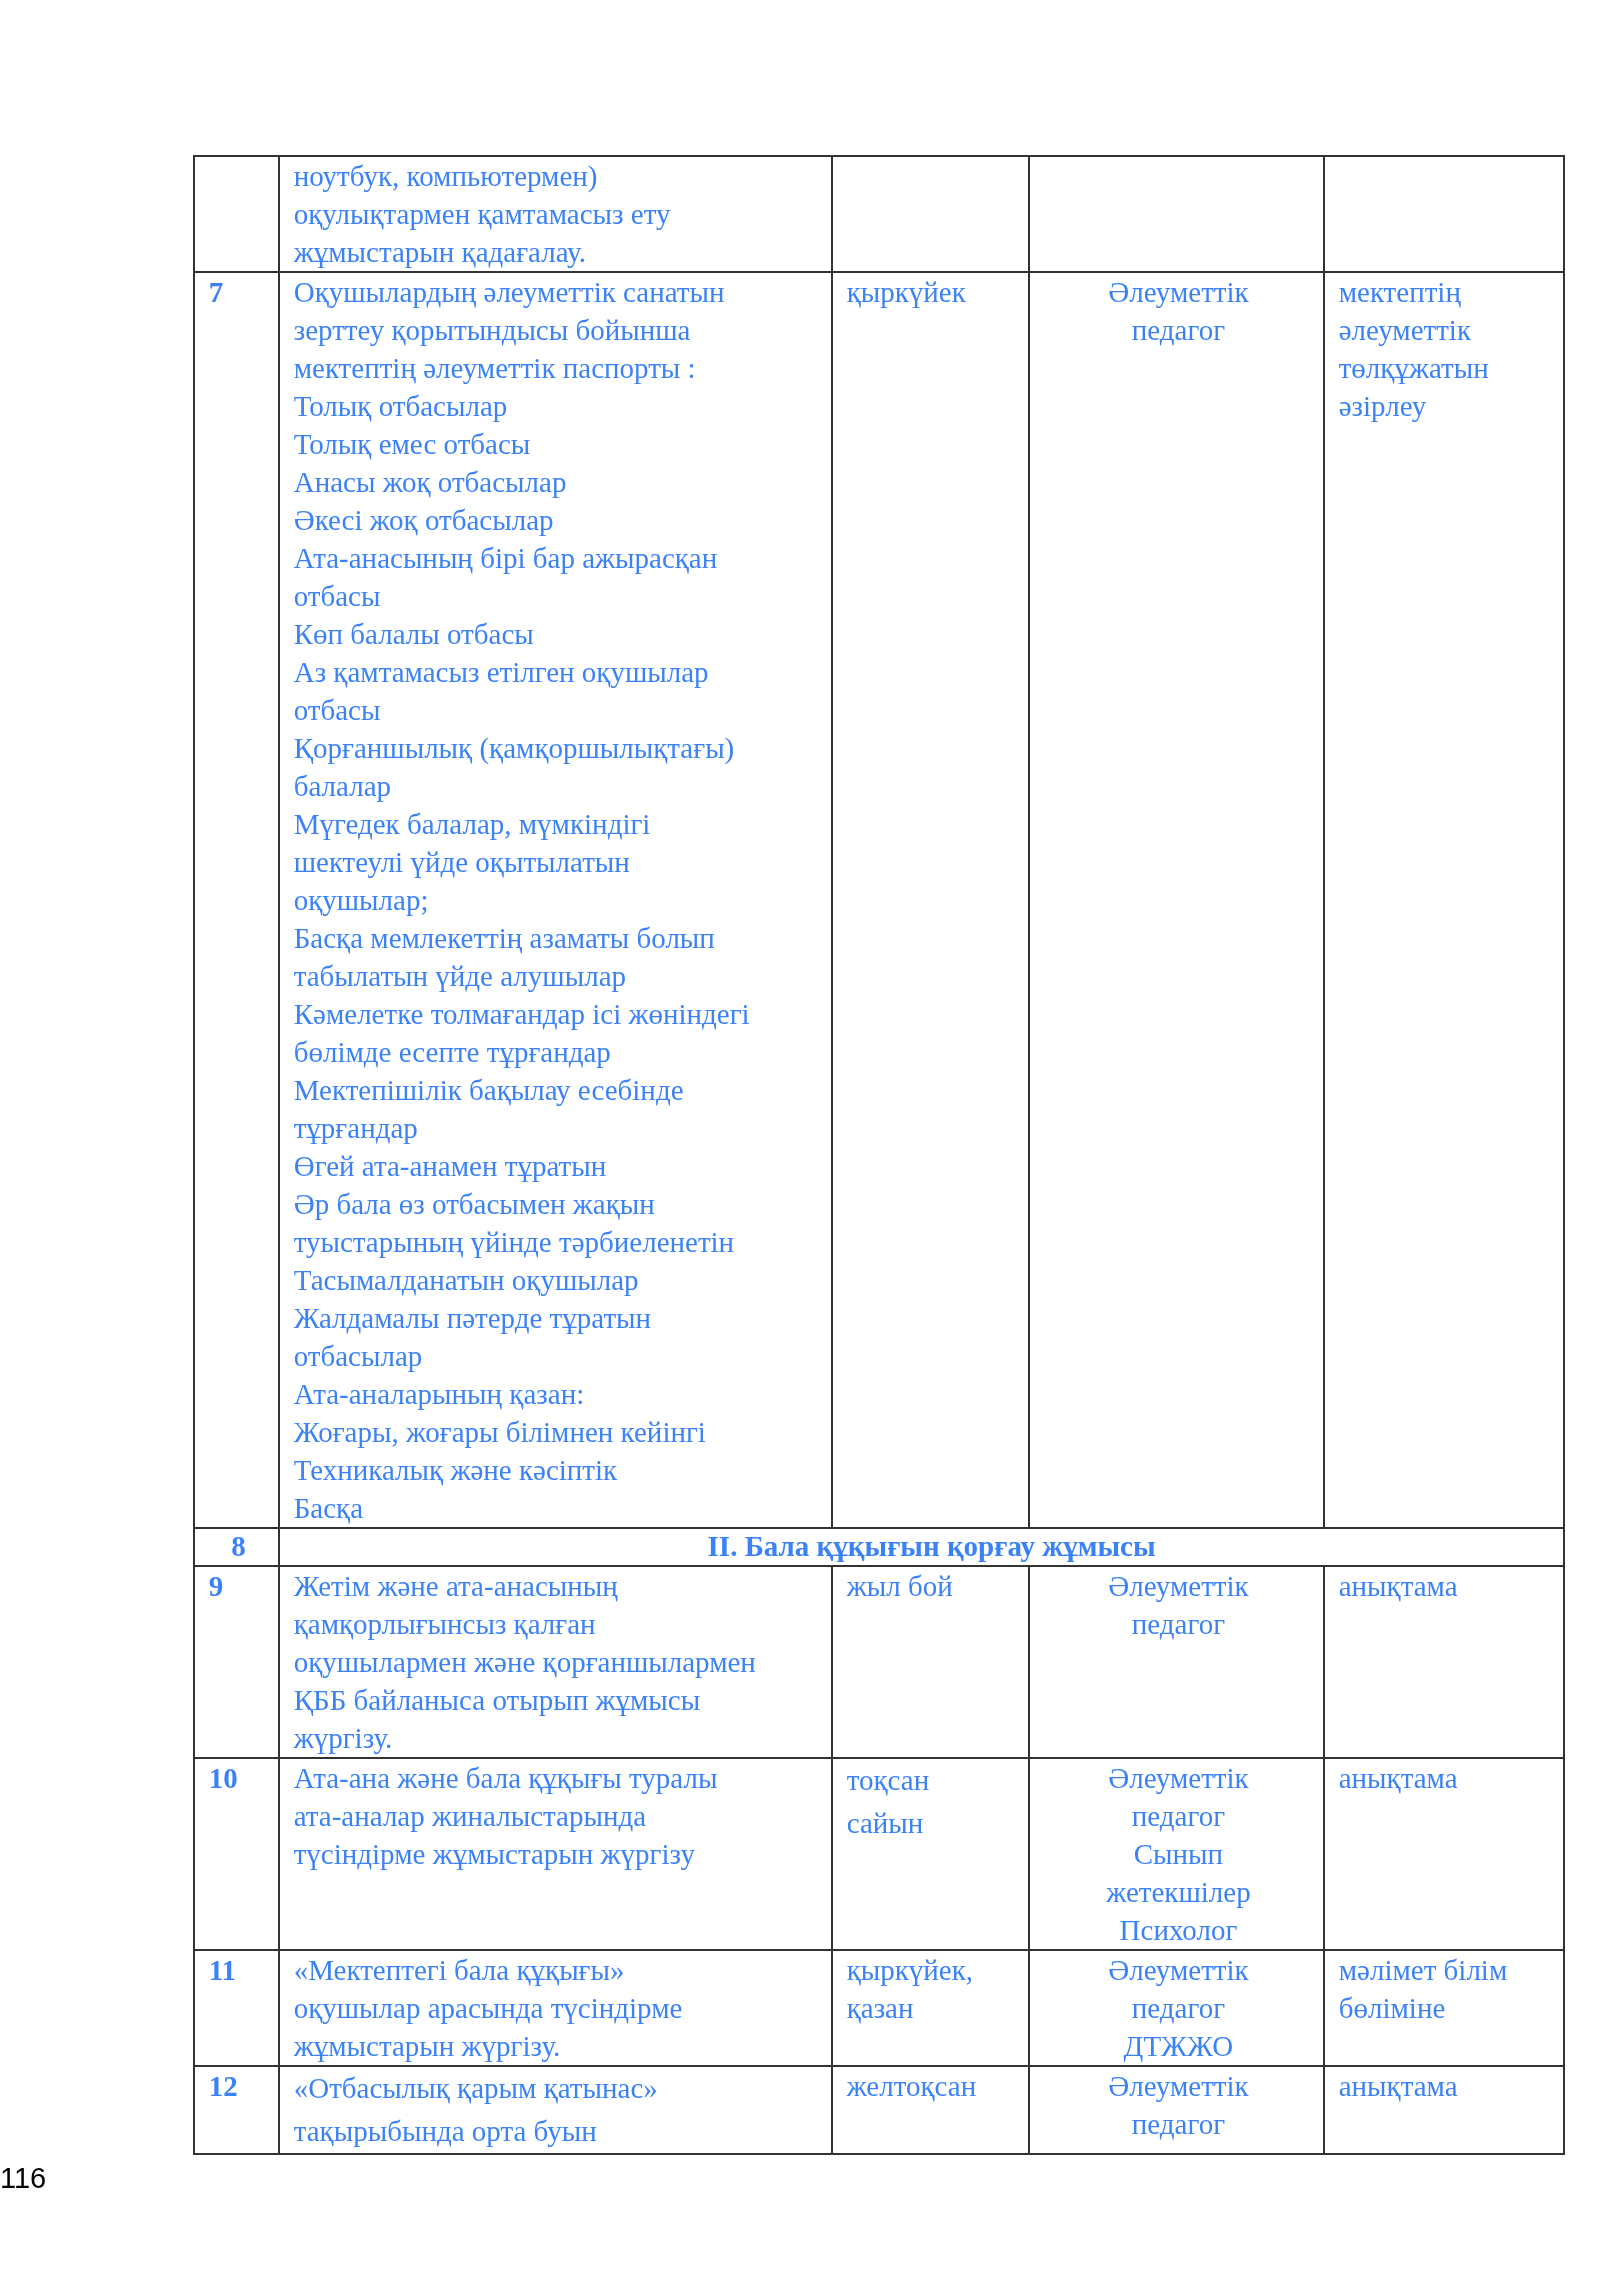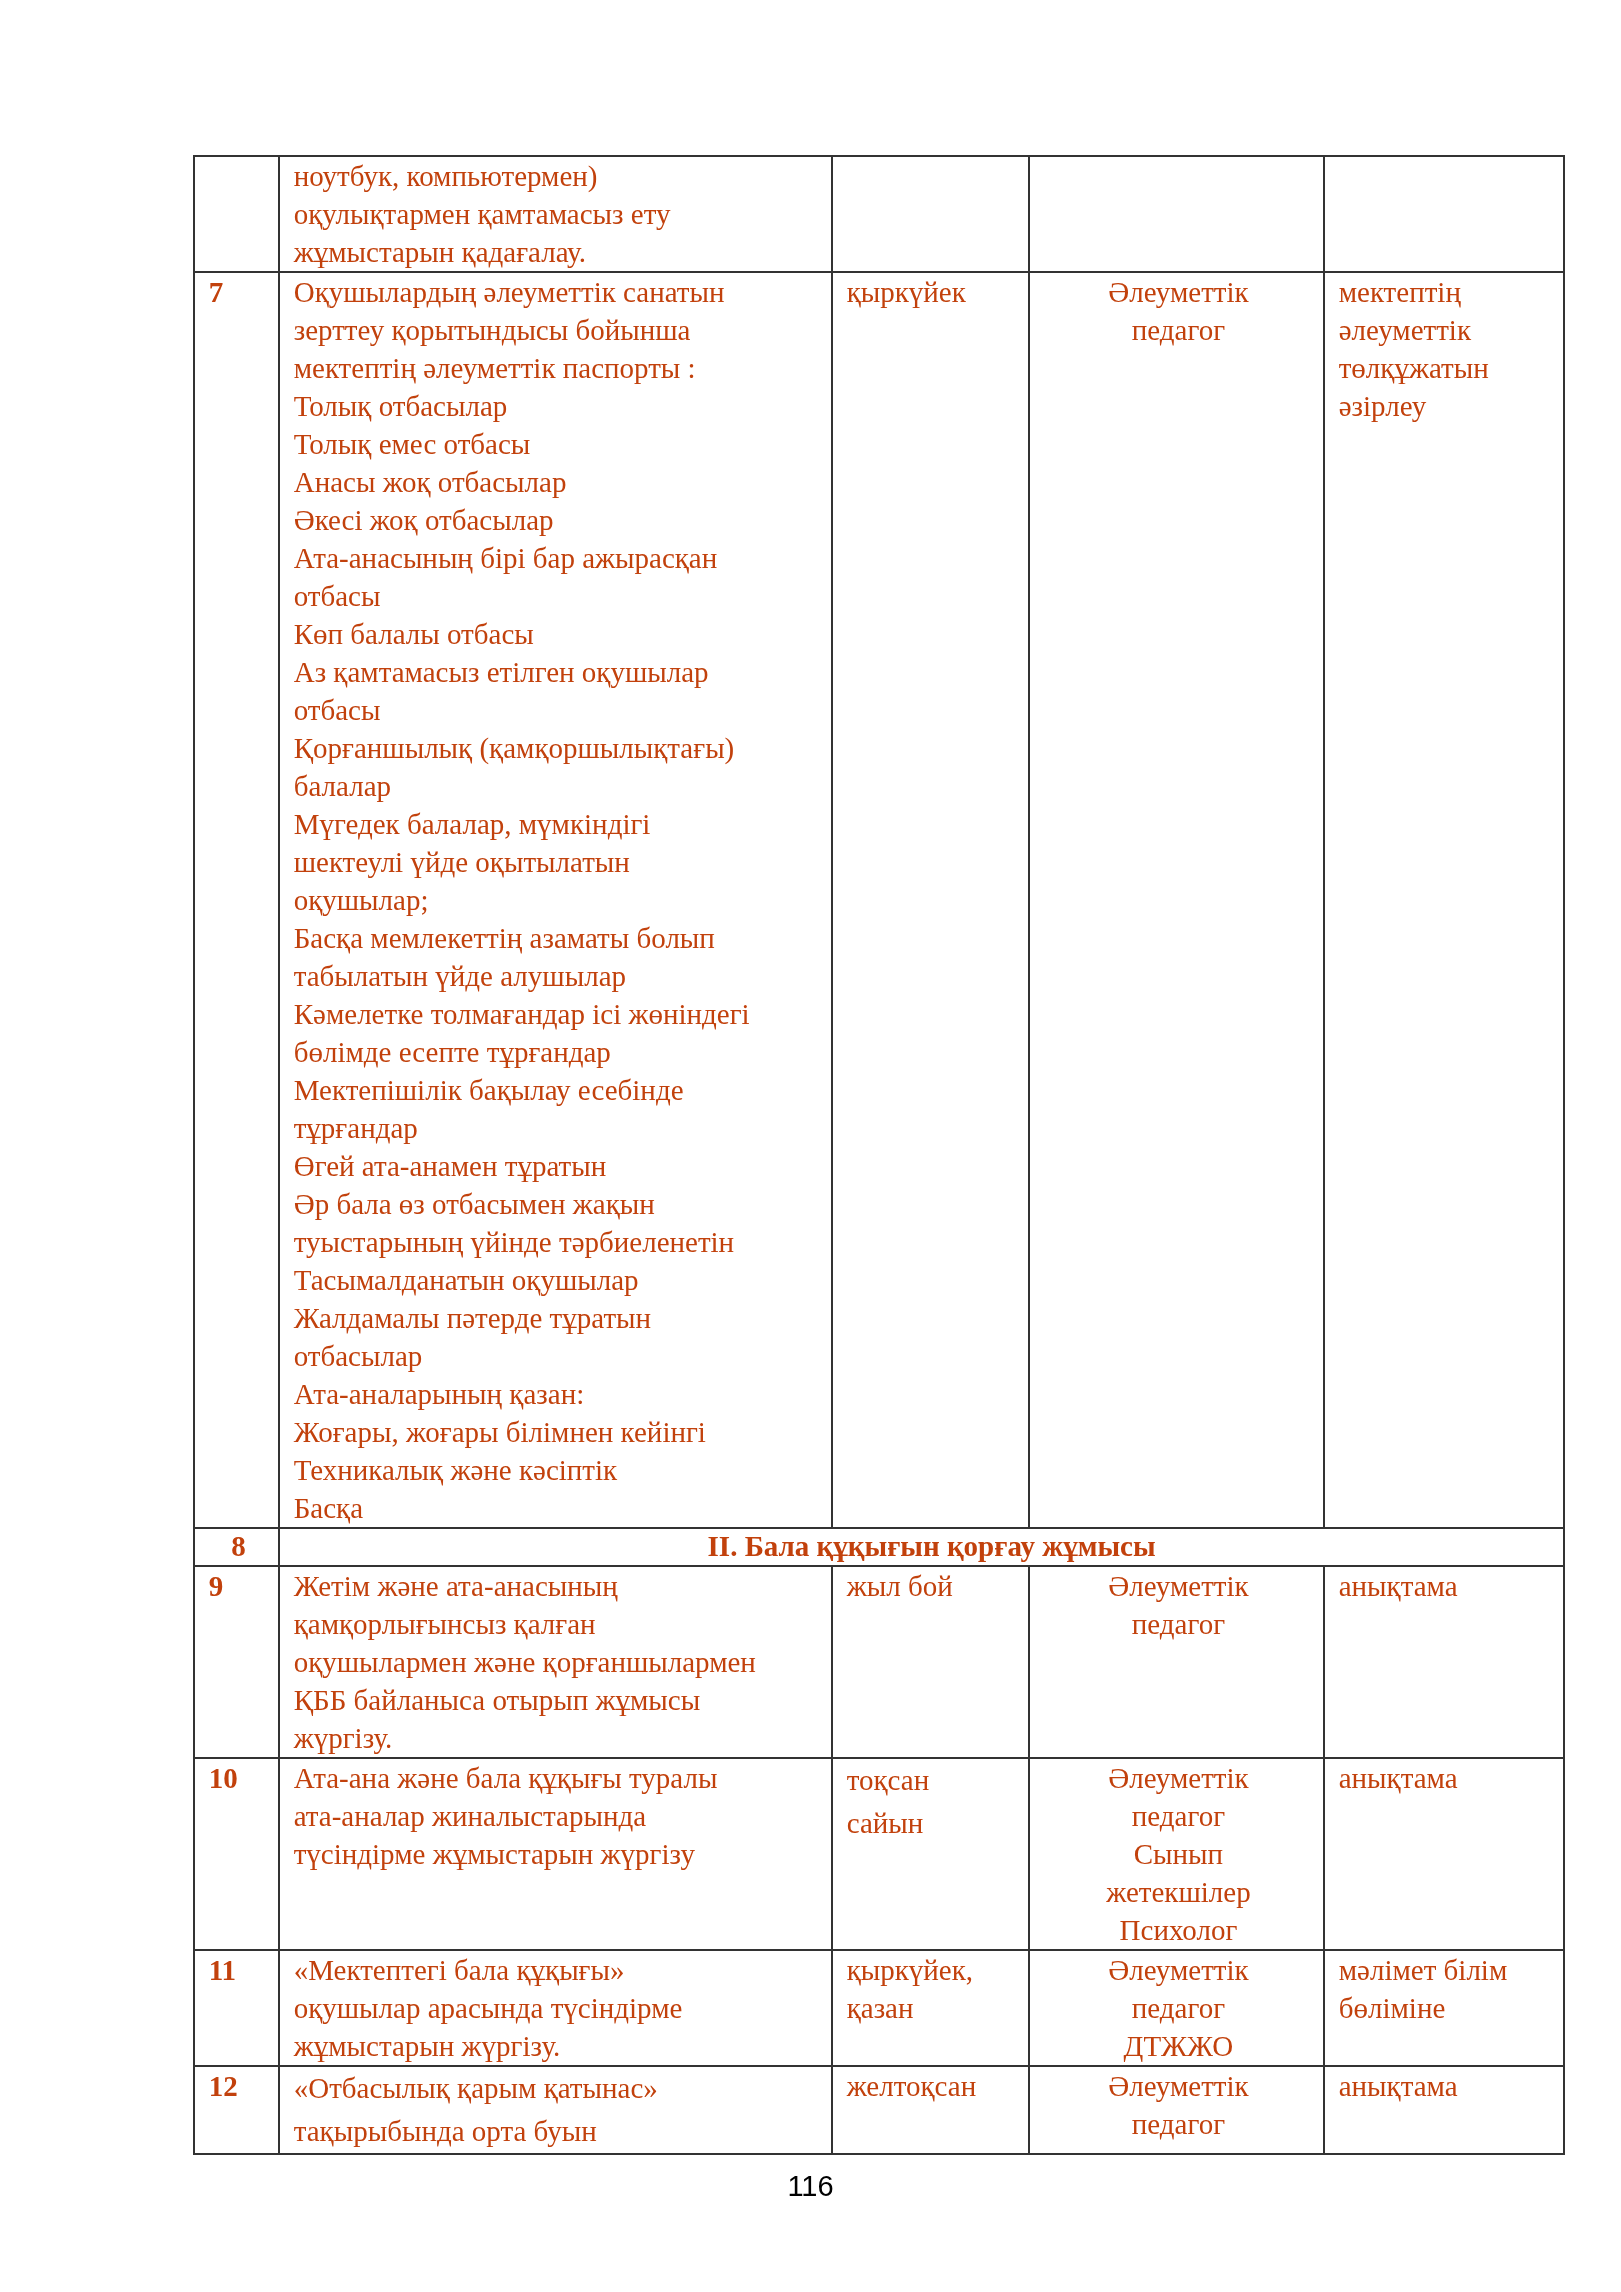--- a/index.html
+++ b/index.html
@@ -3,41 +3,40 @@
   <meta charset="utf-8">
   <style>
     html, body { margin: 0; padding: 0; background: #ffffff; }
     body { width: 1621px; height: 2293px; position: relative; overflow: hidden; }
     .page { position: absolute; left: 0; top: 0; width: 1621px; height: 2293px; background: #fff; }
     table.plan {
       position: absolute; left: 193px; top: 155px;
       border-collapse: collapse; table-layout: fixed;
       width: 1370px;
       font-family: "Liberation Serif", "DejaVu Serif", serif;
-      font-size: 29px; color: #c2410c;
+      font-size: 29px; color: #3b82f6;
     }
     table.plan td {
       border: 2px solid #333333;
       vertical-align: top;
       padding: 0 9.8px 0 13.7px;
       line-height: 38px;
       overflow: hidden;
     }
     td.num { font-weight: bold; padding-left: 11.8px; }
     td.num-center { font-weight: bold; text-align: center; padding: 0; }
     td.center { text-align: center; padding-left: 5.9px; padding-right: 5.9px; }
     .line { display: block; white-space: nowrap; }
     tr.sec td { line-height: 35px; }
     tr.sec td.title { text-align: center; font-weight: bold; padding-left: 30px; }
     .spaced .line { line-height: 43px; }
     .page-number {
       position: absolute; left: 0; width: 1621px; top: 2162px;
-      text-align: center;
       font-family: "Liberation Sans", "DejaVu Sans", sans-serif;
-      font-size: 29px; color: #000; margin-top: 8px;
+      font-size: 29px; color: #000;
     }
   </style>
 </head>
 <body>
 
 <div class="page">
   <table class="plan">
     <colgroup>
       <col style="width:85px">
       <col style="width:553px">

